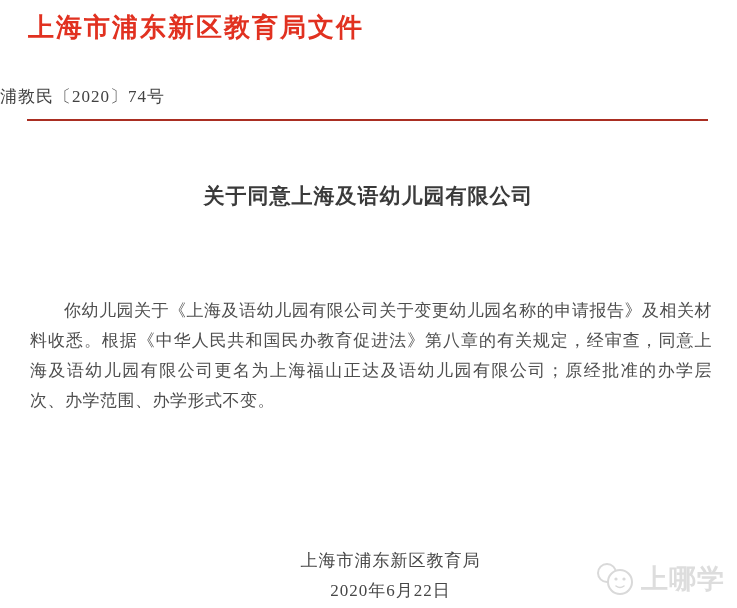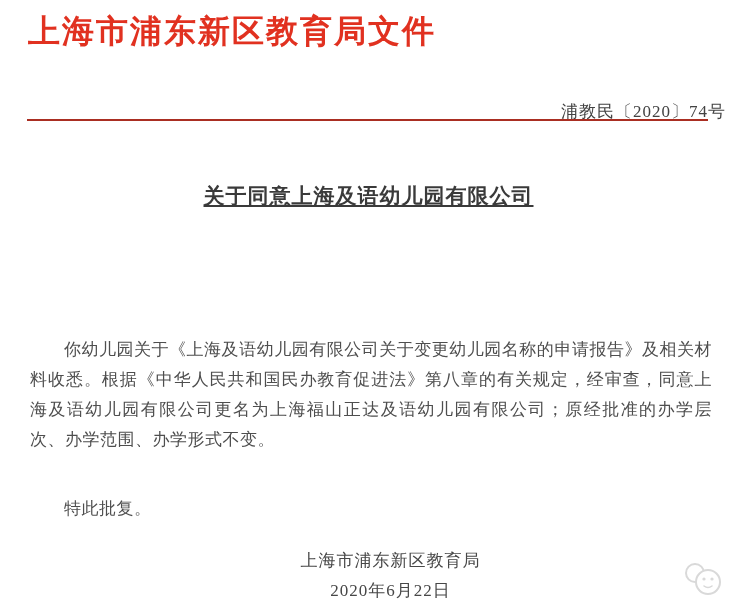--- a/index.html
+++ b/index.html
@@ -13,32 +13,32 @@
     width: 737px;
     height: 608px;
     background: #ffffff;
     overflow: hidden;
   }
   .header-title {
     position: absolute;
     left: 28px;
     top: 10px;
     margin: 0;
-    font-size: 32px;
+    font-size: 26px;
     font-weight: bold;
     letter-spacing: 2px;
     color: #e13120;
     font-family: "Liberation Serif", serif;
   }
   .doc-number {
     position: absolute;
     left: 0;
-    top: 100px;
+    top: 85px;
     width: 726px;
-    text-align: right;
+    text-align: left;
     font-size: 17px;
     letter-spacing: 1px;
     color: #424242;
   }
   .red-line {
     position: absolute;
     left: 27px;
     top: 119px;
     width: 681px;
     height: 2px;
@@ -48,39 +48,37 @@
     position: absolute;
     left: 0;
     top: 178px;
     width: 737px;
     text-align: center;
     font-size: 21px;
     font-weight: bold;
     line-height: 36px;
     letter-spacing: 1px;
     color: #3a3a3a;
-    text-decoration: underline;
   }
   .doc-body {
     position: absolute;
     left: 30px;
     top: 296px;
     width: 682px;
     font-size: 17px;
     line-height: 30px;
     letter-spacing: 0.5px;
     color: #4e4e4e;
     text-align: justify;
   }
   .doc-body p {
     margin: 0;
   }
   .doc-body p.indent {
     text-indent: 2em;
-    margin-top: 39px;
   }
   .signature-block {
     position: absolute;
     left: 0;
     top: 546px;
     width: 737px;
     text-align: center;
     transform: translateX(22px);
     font-size: 17px;
     color: #474747;
@@ -117,31 +115,31 @@
   <div class="doc-number">浦教民〔2020〕74号</div>
 
   <div class="red-line"></div>
 
   <div class="doc-title">
     <div>关于同意上海及语幼儿园有限公司</div>
   </div>
 
   <div class="doc-body">
     <p class="indent">你幼儿园关于《上海及语幼儿园有限公司关于变更幼儿园名称的申请报告》及相关材料收悉。根据《中华人民共和国民办教育促进法》第八章的有关规定，经审查，同意上海及语幼儿园有限公司更名为上海福山正达及语幼儿园有限公司；原经批准的办学层次、办学范围、办学形式不变。</p>
-    <p class="indent">特此批复。</p>
   </div>
 
   <div class="signature-block">
     <div class="sig-line">上海市浦东新区教育局</div>
     <div class="sig-line">2020年6月22日</div>
   </div>
 
   <div class="watermark">
     <svg width="42" height="38" viewBox="0 0 42 38">
       <circle cx="12" cy="13" r="9" fill="none" stroke="#d7d7d7" stroke-width="2"></circle>
       <circle cx="25" cy="22" r="12" fill="#ffffff" stroke="#d7d7d7" stroke-width="2"></circle>
       <circle cx="21" cy="19" r="1.6" fill="#d7d7d7"></circle>
       <circle cx="29" cy="19" r="1.6" fill="#d7d7d7"></circle>
       <path d="M21 26 q4 3 8 0" fill="none" stroke="#d7d7d7" stroke-width="1.5" stroke-linecap="round"></path>
     </svg>
+    <span class="wm-text">上哪学</span>
   </div>
 
 </div>
 
 </body></html>

